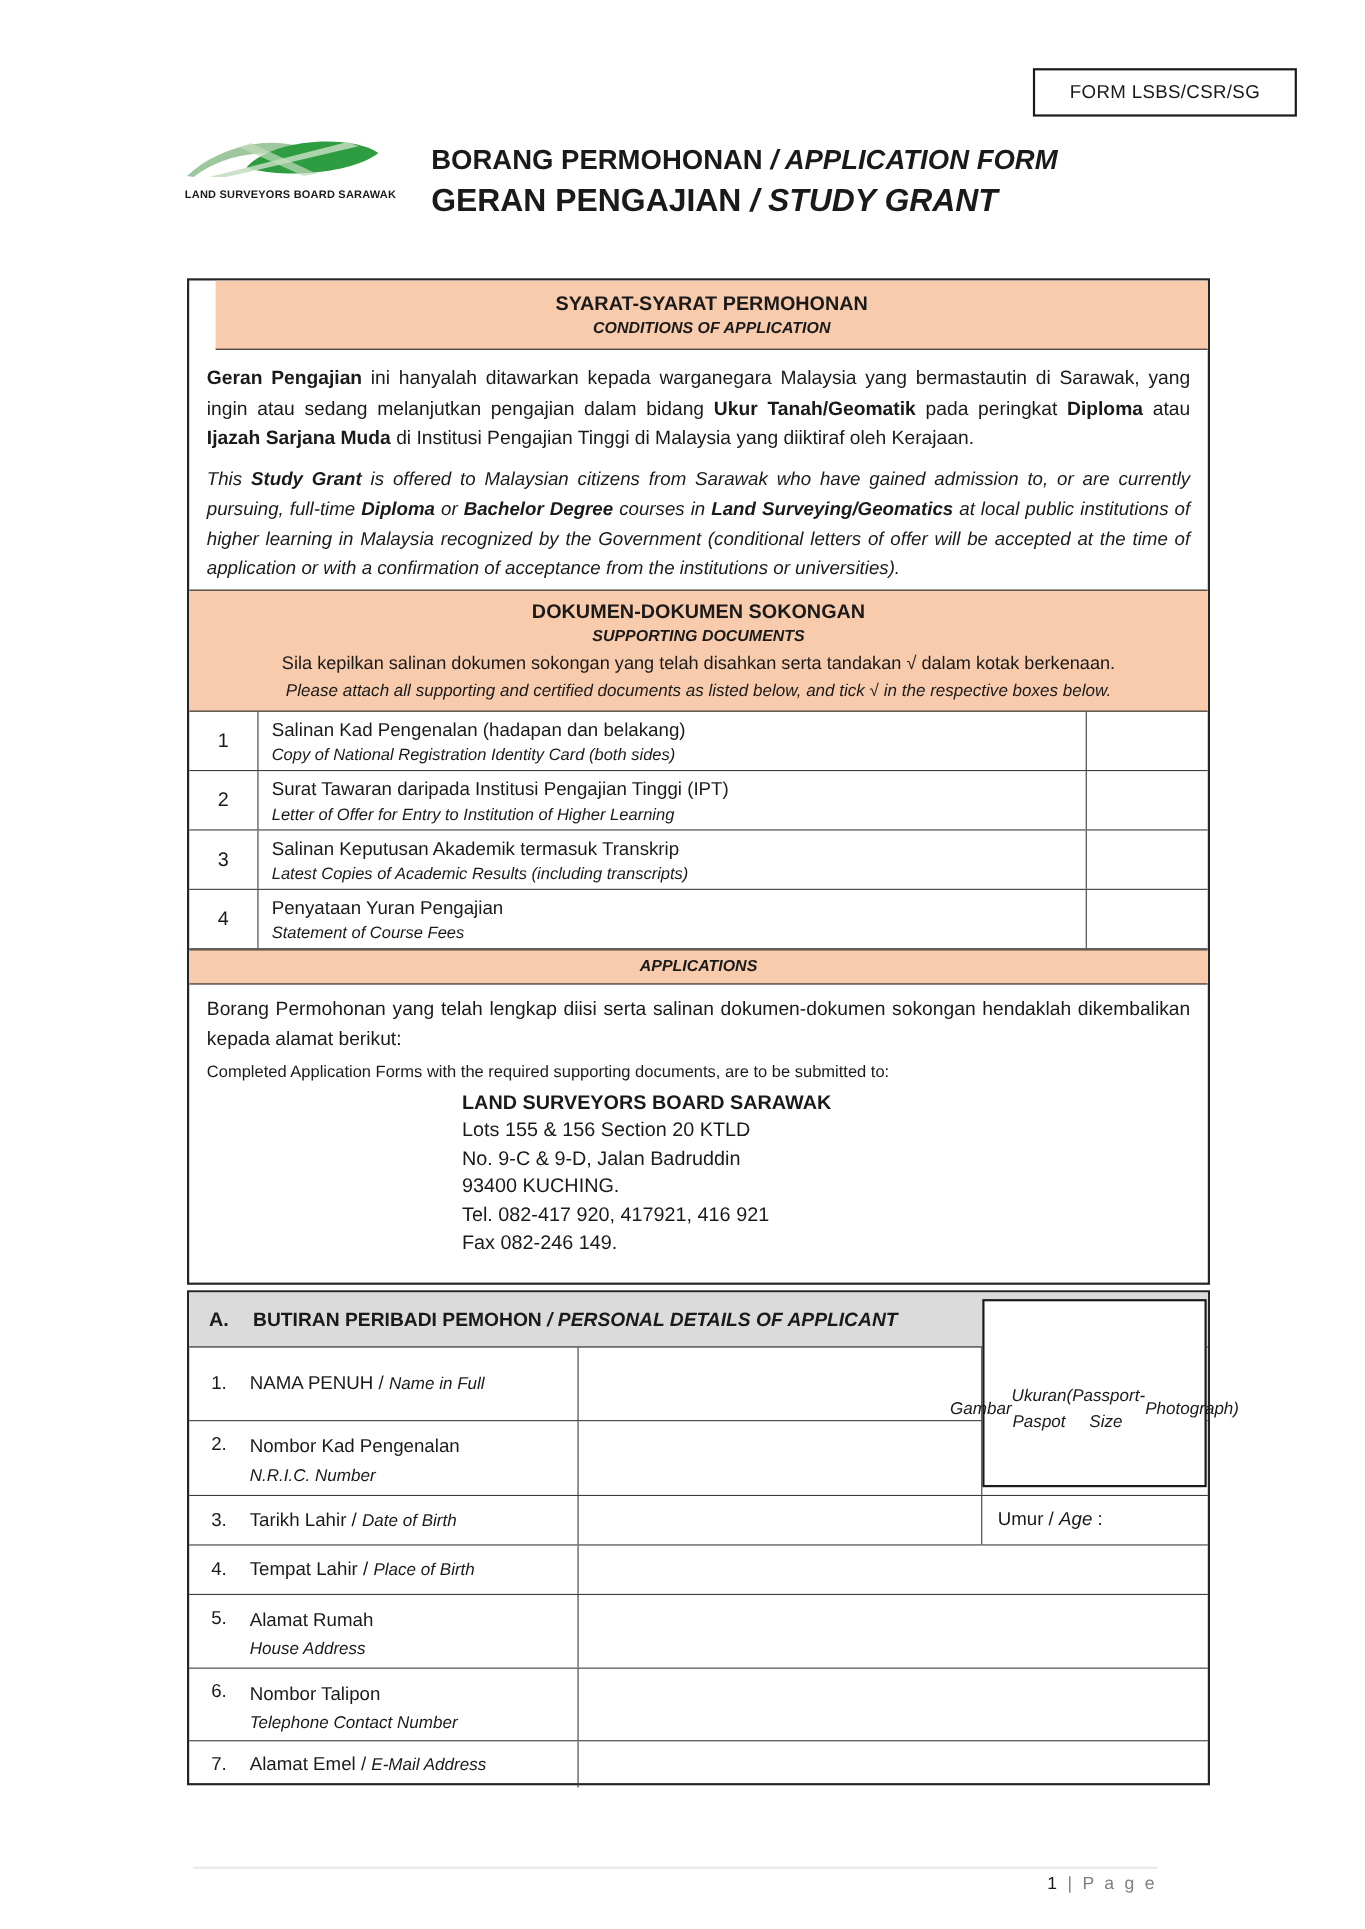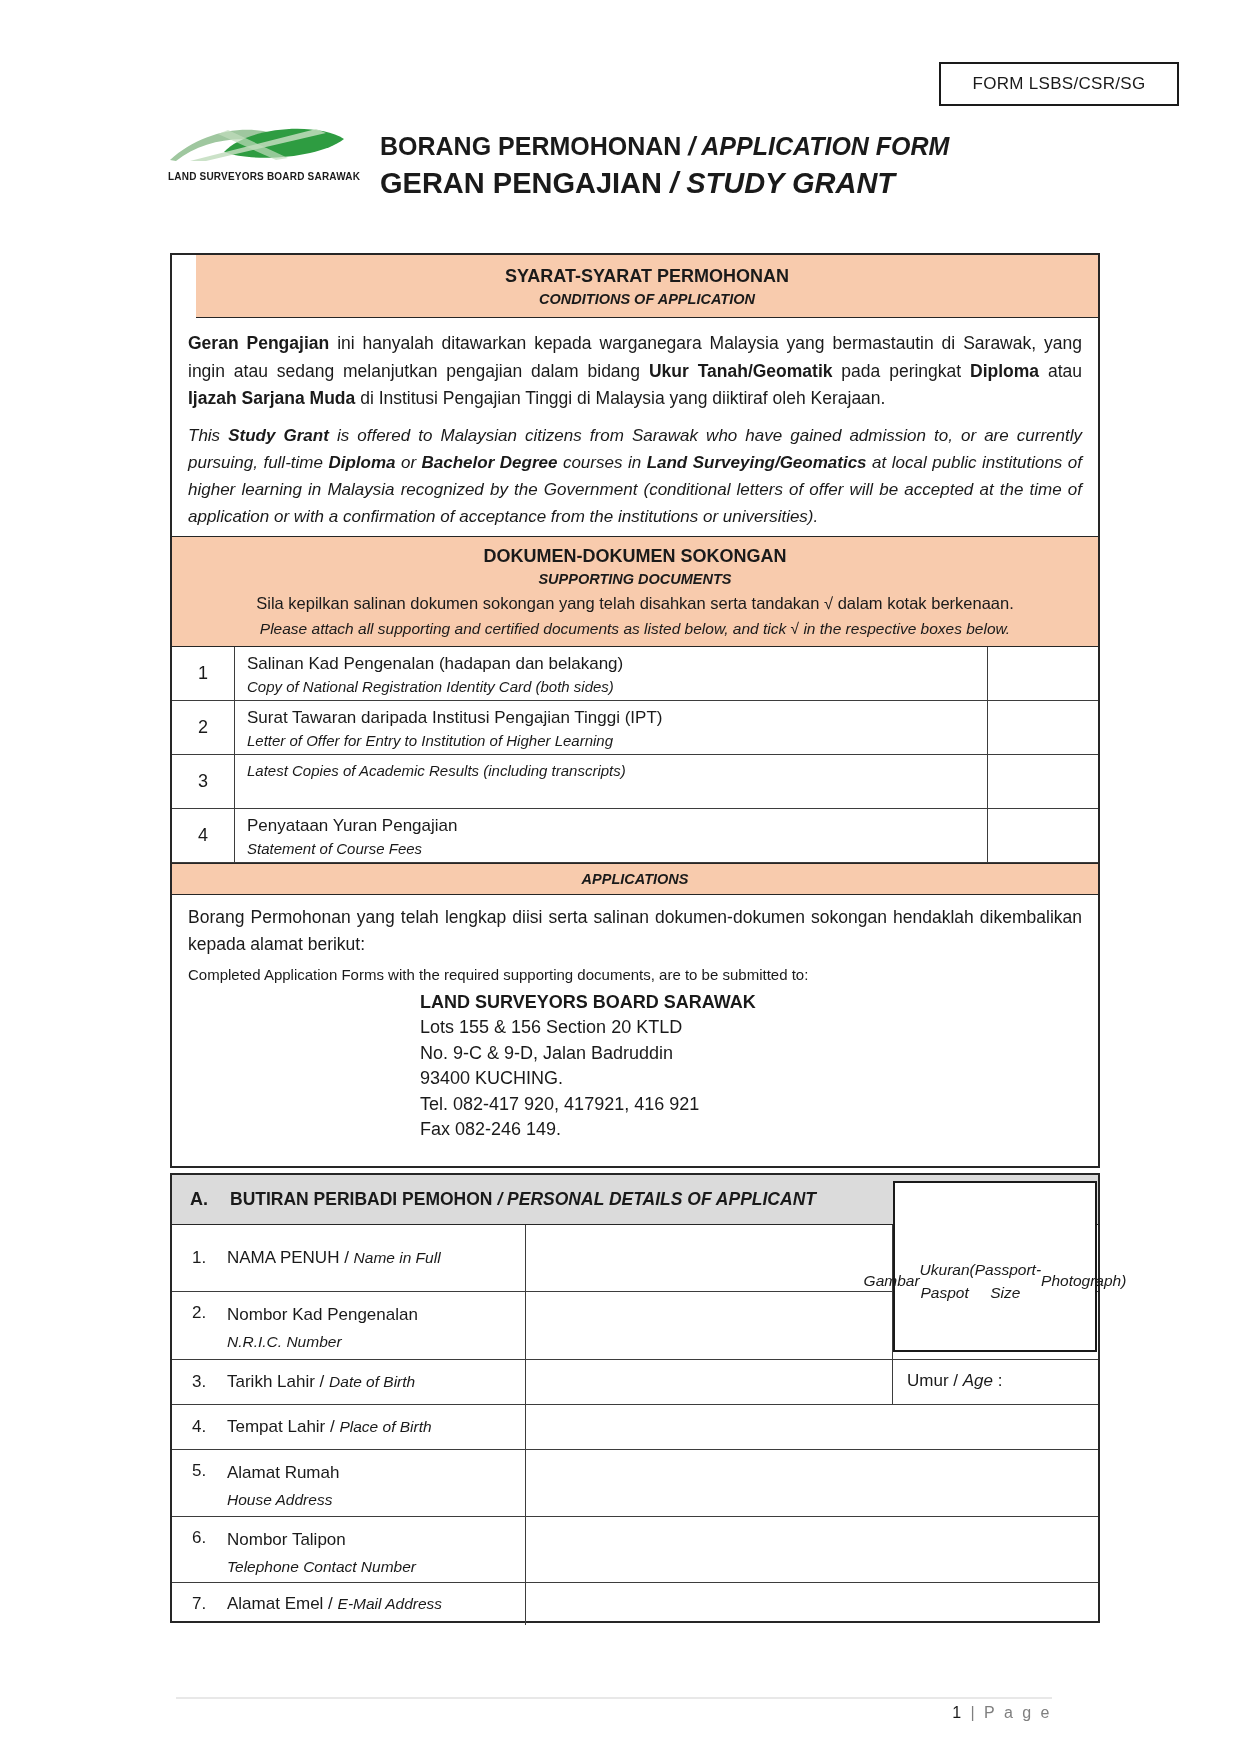--- a/index.html
+++ b/index.html
@@ -13,21 +13,21 @@
   
   .form-code-box{
     position:absolute;left:939px;top:62px;width:240px;height:44px;
     border:2px solid #1a1a1a;display:flex;align-items:center;justify-content:center;
     font-size:17px;letter-spacing:.3px;box-sizing:border-box;
   }
 
   
   .logo-block{position:absolute;left:168px;top:122px;width:186px;text-align:center;}
   .logo-caption{font-size:10px;font-weight:bold;letter-spacing:.2px;margin-top:1px;white-space:nowrap;}
-  .title-block{position:absolute;left:380px;top:130px;}
+  .title-block{position:absolute;left:392px;top:130px;}
   .title-line1{font-size:25px;line-height:32px;}
   .title-line2{font-size:29px;line-height:38px;margin-top:2px;}
 
   
   .cond-table{
     position:absolute;left:170px;top:253px;width:930px;height:915px;
     border:2px solid #262626;box-sizing:border-box;overflow:hidden;background:#fff;
   }
   .band{background:#F8CBAD;border-bottom:1.5px solid #262626;text-align:center;}
   .band .h-my{font-size:18px;font-weight:bold;line-height:26px;}
@@ -146,20 +146,21 @@
       <div class="doc-no">2</div>
       <div class="doc-desc">
         <div class="doc-my">Surat Tawaran daripada Institusi Pengajian Tinggi (IPT)</div>
         <div class="doc-en">Letter of Offer for Entry to Institution of Higher Learning</div>
       </div>
       <div class="doc-check"></div>
     </div>
     <div class="doc-row">
       <div class="doc-no">3</div>
       <div class="doc-desc">
+        <div class="doc-my">Salinan Keputusan Akademik termasuk Transkrip</div>
         <div class="doc-en">Latest Copies of Academic Results (including transcripts)</div>
       </div>
       <div class="doc-check"></div>
     </div>
     <div class="doc-row">
       <div class="doc-no">4</div>
       <div class="doc-desc">
         <div class="doc-my">Penyataan Yuran Pengajian</div>
         <div class="doc-en">Statement of Course Fees</div>
       </div>

